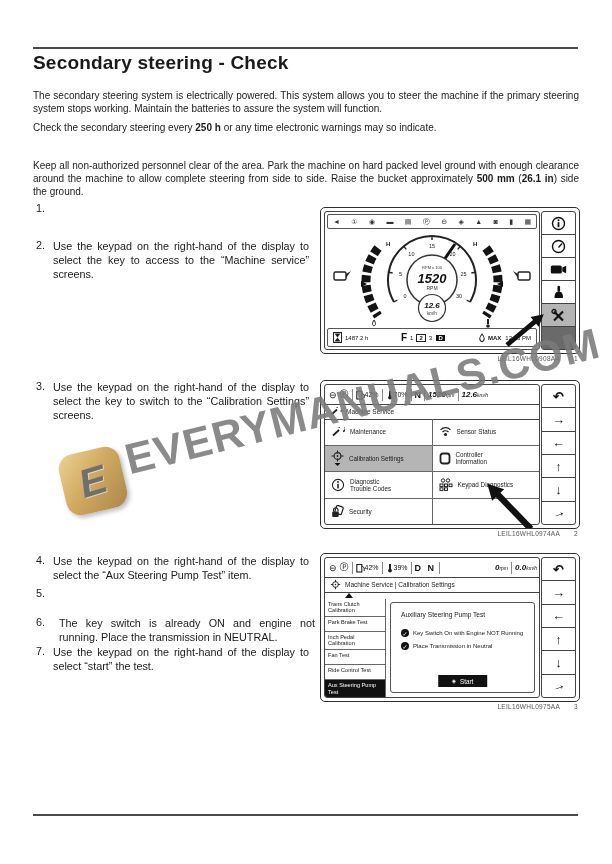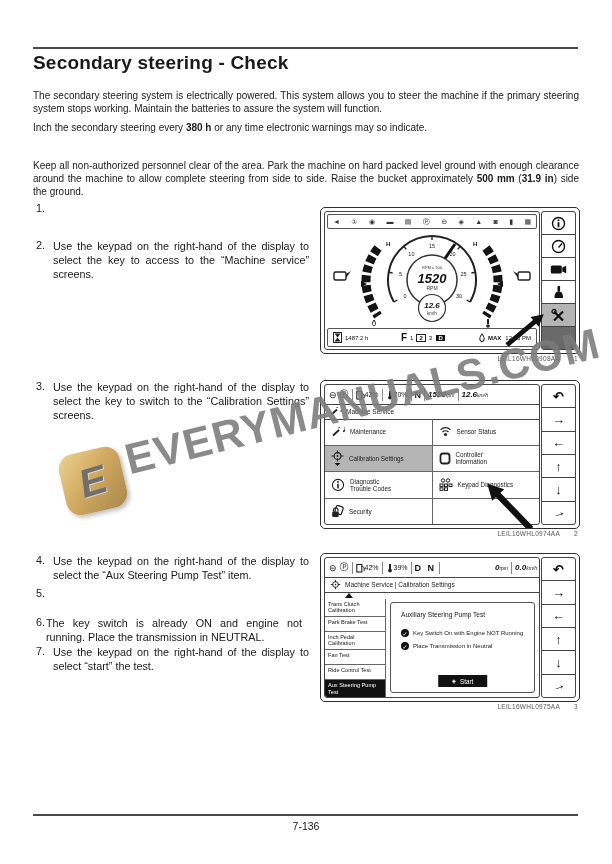--- a/index.html
+++ b/index.html
@@ -48,36 +48,36 @@
 <div id="page">
 
   <div class="rule" style="top:47px"></div>
 
   <div class="title" style="top:52px">Secondary steering - Check</div>
 
   <div class="para" style="top:89px">
     <span>The secondary steering system is electrically powered.  This system allows you to steer the machine if the primary steering system stops working.  Maintain the batteries to assure the system will function.</span>
   </div>
   <div class="para" style="top:121px">
-    <span>Inch the secondary steering every </span><b>380 h</b><span> or any time electronic warnings may so indicate.</span>
+    <span>Check the secondary steering every </span><b>250 h</b><span> or any time electronic warnings may so indicate.</span>
   </div>
   <div class="para" style="top:159px">
-    <span>Keep all non-authorized personnel clear of the area.  Park the machine on hard packed level ground with enough clearance around the machine to allow complete steering from side to side.  Raise the bucket approximately </span><b>500 mm</b><span> (</span><b>31.9 in</b><span>) side the ground.</span>
+    <span>Keep all non-authorized personnel clear of the area.  Park the machine on hard packed level ground with enough clearance around the machine to allow complete steering from side to side.  Raise the bucket approximately </span><b>500 mm</b><span> (</span><b>26.1 in</b><span>) side the ground.</span>
   </div>
 
   <div class="stepnum" style="left:36px;top:202px">1.</div>
   <div class="stepnum" style="left:36px;top:239px">2.</div>
   <div class="step" style="left:53px;top:239px;width:256px">Use the keypad on the right-hand of the display to select the key to access to the “Machine service” screens.</div>
   <div class="stepnum" style="left:36px;top:380px">3.</div>
   <div class="step" style="left:53px;top:380px;width:256px">Use the keypad on the right-hand of the display to select the key to switch to the “Calibration Settings” screens.</div>
   <div class="stepnum" style="left:36px;top:554px">4.</div>
   <div class="step" style="left:53px;top:554px;width:256px">Use the keypad on the right-hand of the display to select the “Aux Steering Pump Test” item.</div>
   <div class="stepnum" style="left:36px;top:587px">5.</div>
   <div class="stepnum" style="left:36px;top:616px">6.</div>
-  <div class="step" style="left:46px;top:616px;width:256px">The key switch is already ON and engine not running. Place the transmission in NEUTRAL.</div>
+  <div class="step" style="left:59px;top:616px;width:256px">The key switch is already ON and engine not running. Place the transmission in NEUTRAL.</div>
   <div class="stepnum" style="left:36px;top:645px">7.</div>
   <div class="step" style="left:53px;top:645px;width:256px">Use the keypad on the right-hand of the display to select “start” the test.</div>
 
   <div class="fig" style="top:207px;height:145px">
     <div class="screen">
 
       <div class="abs" style="left:2px;top:2px;right:2px;height:13px;border:1px solid #555;border-radius:2px;display:flex;align-items:center;justify-content:space-between;padding:0 5px;font-size:7px;color:#333">
         <span>◄</span>
         <span>①</span>
         <span>◉</span>
@@ -438,15 +438,14 @@
   <div class="caption" style="top:703px">
     <span>LEIL16WHL0975AA</span><span class="fignum">3</span>
   </div>
 
   <div class="wm-logo">
       <span>E</span>
     </div>
   <div class="wm-text">EVERYMANUALS.COM</div>
 
   <div class="rule" style="top:814px"></div>
-  <div class="hdr" style="top:820px">7-136</div>
 
 </div>
 
 </body></html>

